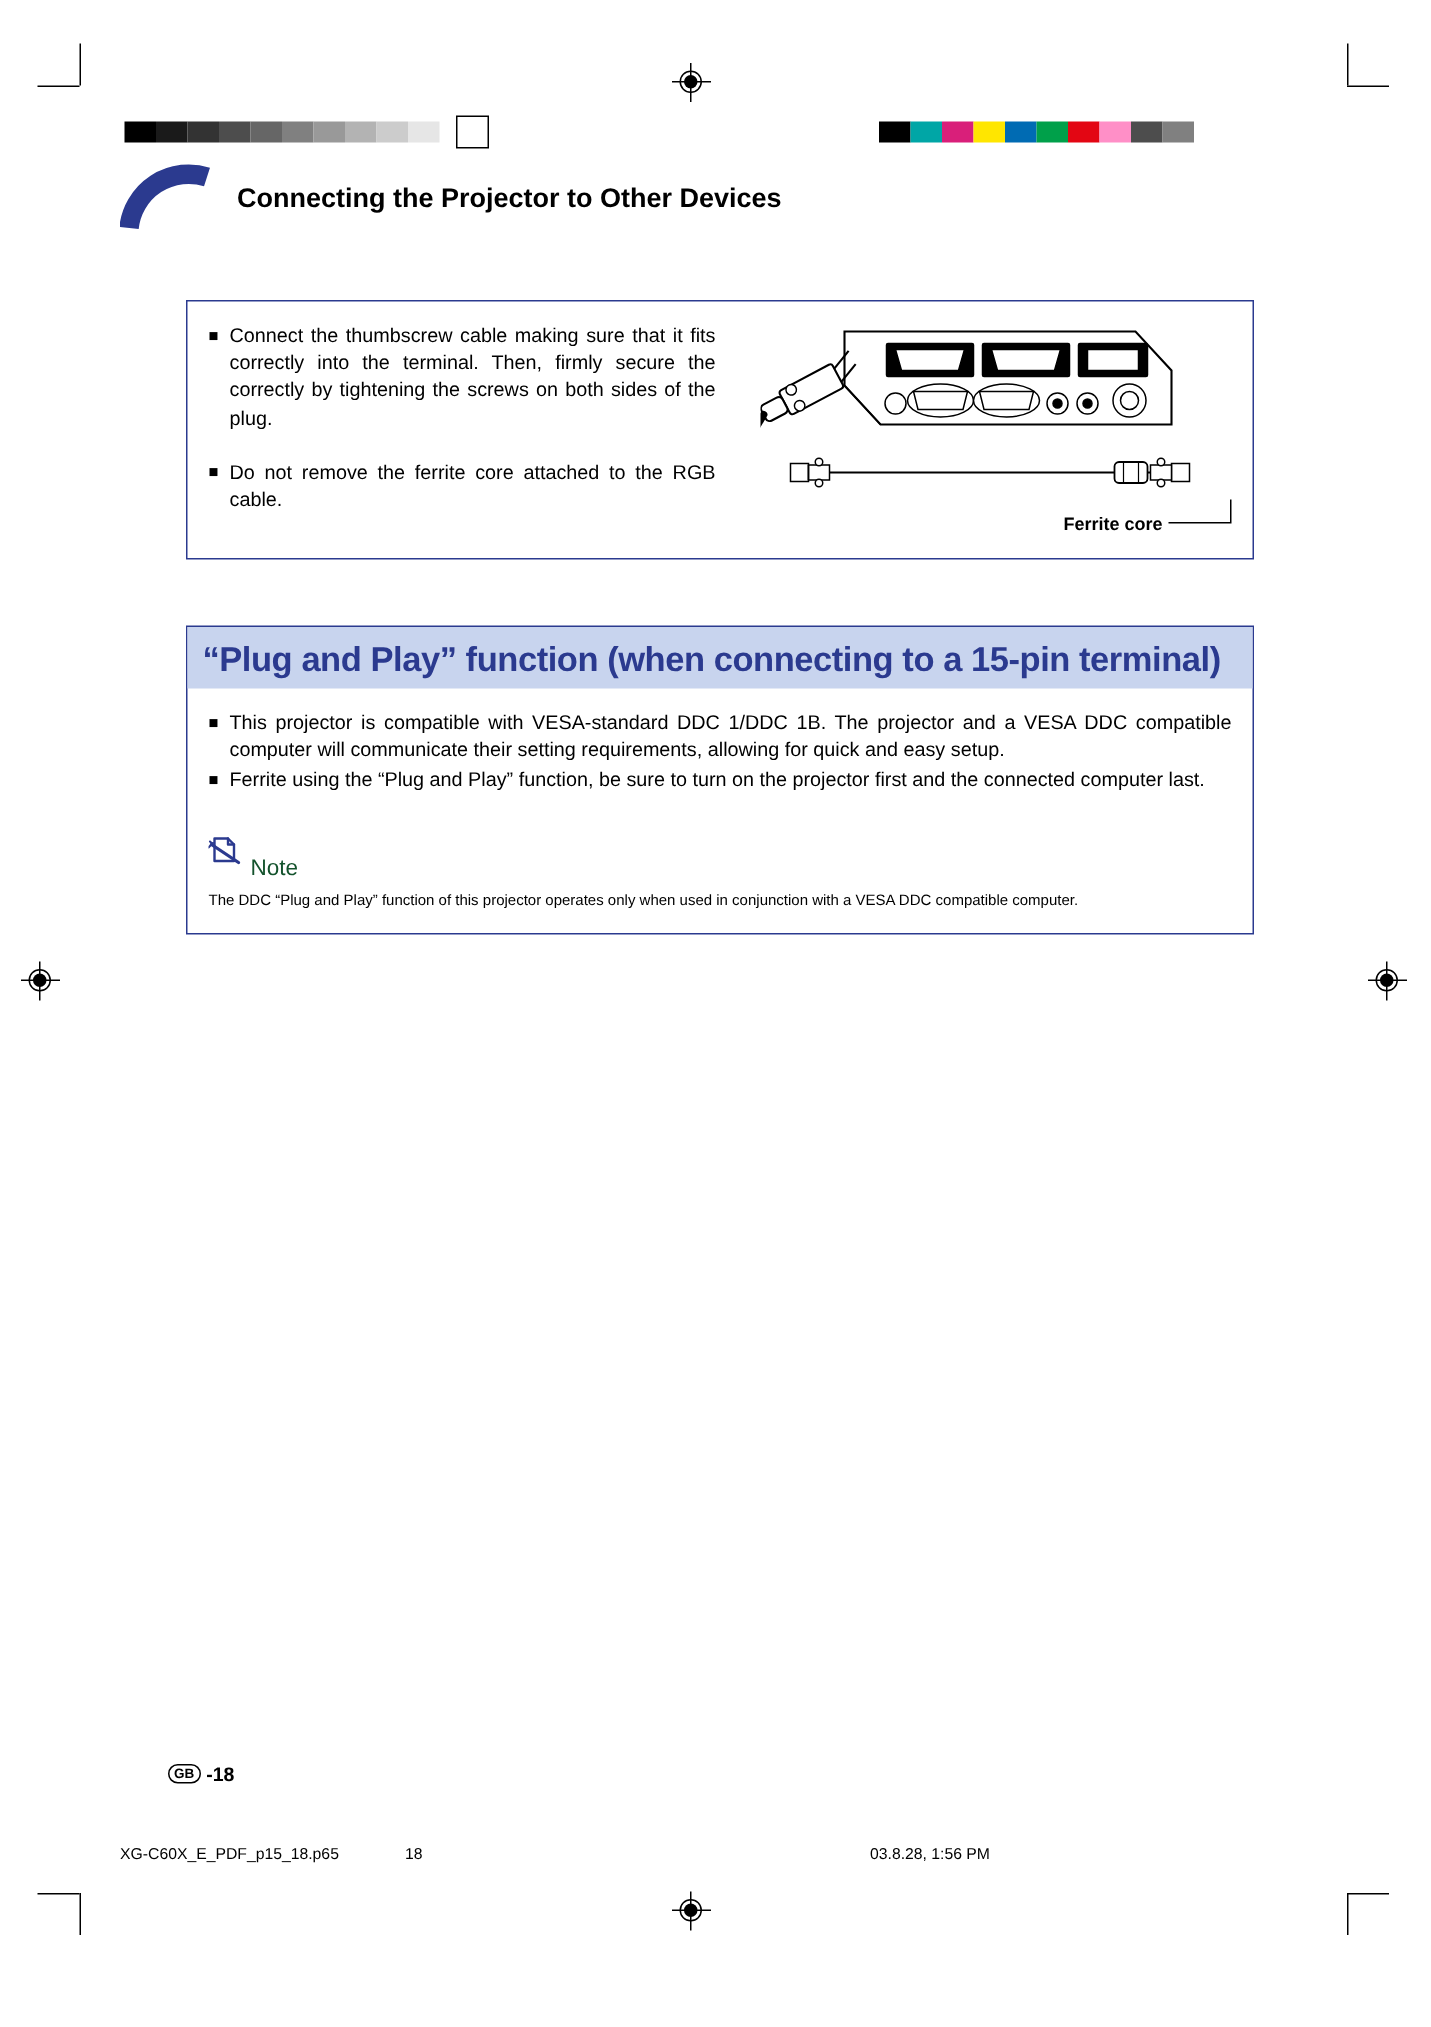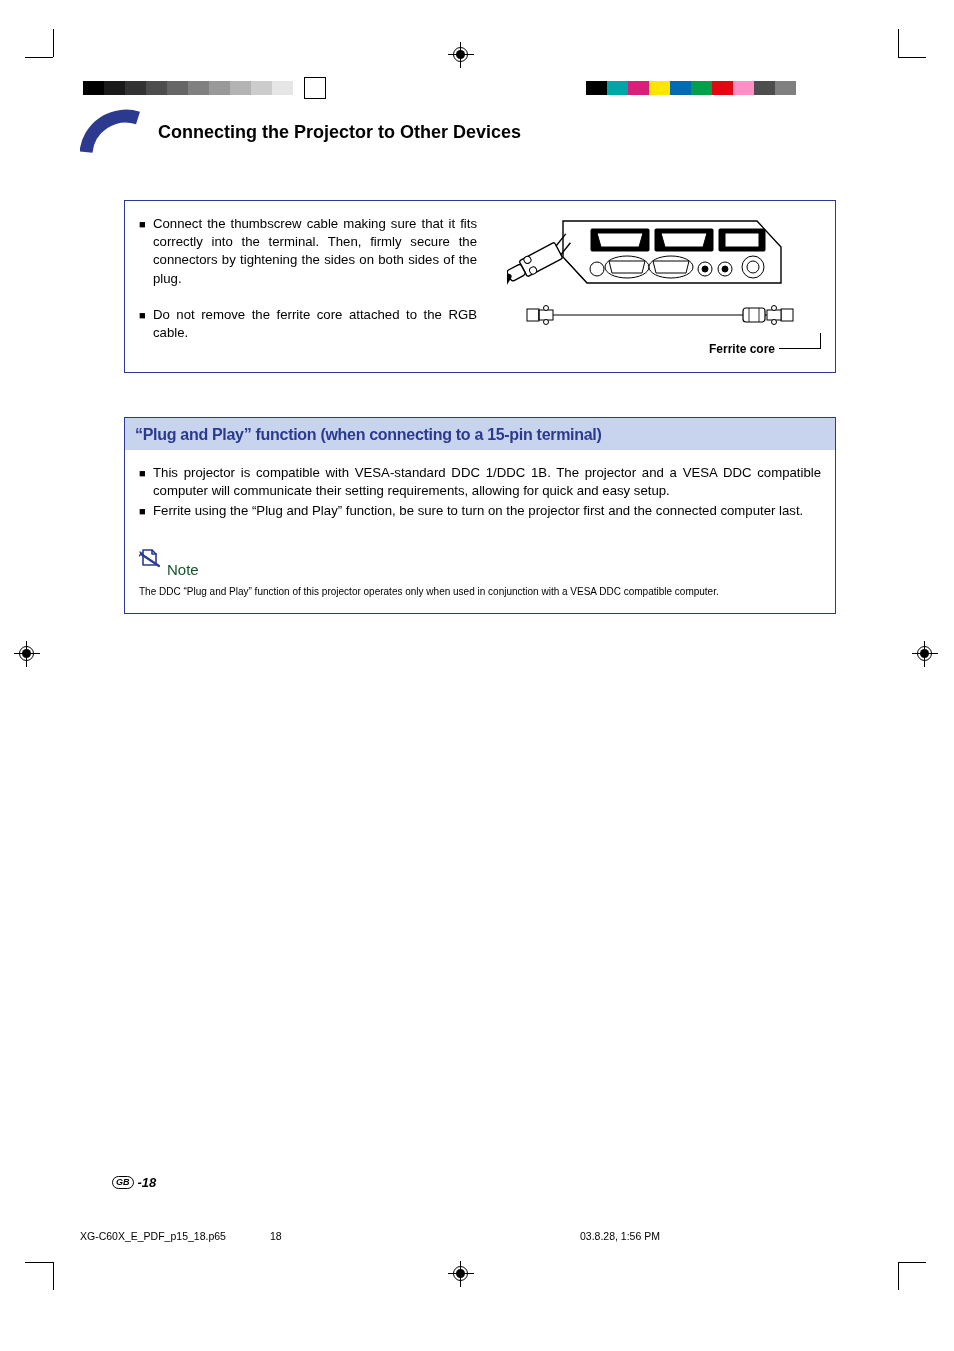--- a/index.html
+++ b/index.html
@@ -66,21 +66,21 @@
   }
   .box-header {
     background: #c8d4ee;
     color: #2b3a8f;
     font-size: 24px;
     font-weight: bold;
     padding: 8px 10px 6px 10px;
     border-bottom: 0;
     letter-spacing: 0.2px;
   }
-  .box-header.tight { letter-spacing: -0.3px; font-size: 16px; }
+  .box-header.tight { letter-spacing: -0.3px; font-size: 23px; }
   .box-body {
     padding: 14px 14px 0 14px;
     font-size: 13.2px;
     line-height: 1.38;
   }
   .two-col { display: flex; gap: 16px; }
   .col-text { flex: 0 0 338px; }
   .col-img  { flex: 1 1 auto; display: flex; flex-direction: column; align-items: center; justify-content: flex-start; }
 
   .bullet-item { display: flex; margin-bottom: 18px; text-align: justify; }
@@ -88,21 +88,21 @@
   .sq { flex: 0 0 14px; font-size: 11px; line-height: 18px; }
   .bt { flex: 1 1 auto; }
 
   .full-bullets .bullet-item { margin-bottom: 2px; }
   .full-bullets { margin-bottom: 14px; }
 
   .note-row { display: flex; align-items: center; gap: 6px; margin-bottom: 4px; margin-top: 2px; }
   .note-label { color: #14532d; font-size: 15px; font-weight: 500; margin-top: 26px; }
   .note-text { font-size: 10px; line-height: 1.38; padding-right: 4px; }
 
-  .page-num { position: absolute; left: 112px; top: 1175px; display: flex; align-items: center; gap: 4px; font-size: 13px; font-style: italic; }
+  .page-num { position: absolute; left: 112px; top: 1175px; display: flex; align-items: center; gap: 4px; font-size: 13px; }
   .page-num .num { font-weight: bold; }
   .gb-badge { border: 1.2px solid #000; border-radius: 9px; font-size: 9px; font-weight: bold; padding: 0 3px; line-height: 11px; }
 
   .footer { position: absolute; left: 80px; top: 1230px; width: 790px; font-size: 10.5px; color: #000; display: flex; }
   .footer .f1 { flex: 0 0 190px; }
   .footer .f2 { flex: 0 0 190px; }
   .footer .f3 { flex: 1 1 auto; text-align: left; padding-left: 120px; }
 
   .ferrite-label { font-size: 12px; font-weight: bold; margin-top: 6px; padding-right: 46px; align-self: flex-end; position: relative; }
   .ferrite-label::after { content: ""; position: absolute; right: 0; top: 7px; width: 42px; height: 1px; background: #000; }
@@ -172,21 +172,21 @@
       </svg>
     </div>
     <div class="section-title">Connecting the Projector to Other Devices</div>
   </div>
 
   <div class="box">
     <div class="box-body two-col">
       <div class="col-text">
         <div class="bullet-item">
           <div class="sq">■</div>
-          <div class="bt">Connect the thumbscrew cable making sure that it fits correctly into the terminal. Then, firmly secure the connectors by tightening the sides on both sides of the plug.</div>
+          <div class="bt">Connect the thumbscrew cable making sure that it fits correctly into the terminal. Then, firmly secure the correctly by tightening the screws on both sides of the plug.</div>
         </div>
         <div class="bullet-item">
           <div class="sq">■</div>
           <div class="bt">Do not remove the ferrite core attached to the RGB cable.</div>
         </div>
       </div>
       <div class="col-img">
         <svg width="300" height="120" viewBox="0 0 300 120">
 
           <g transform="translate(50,2)">

